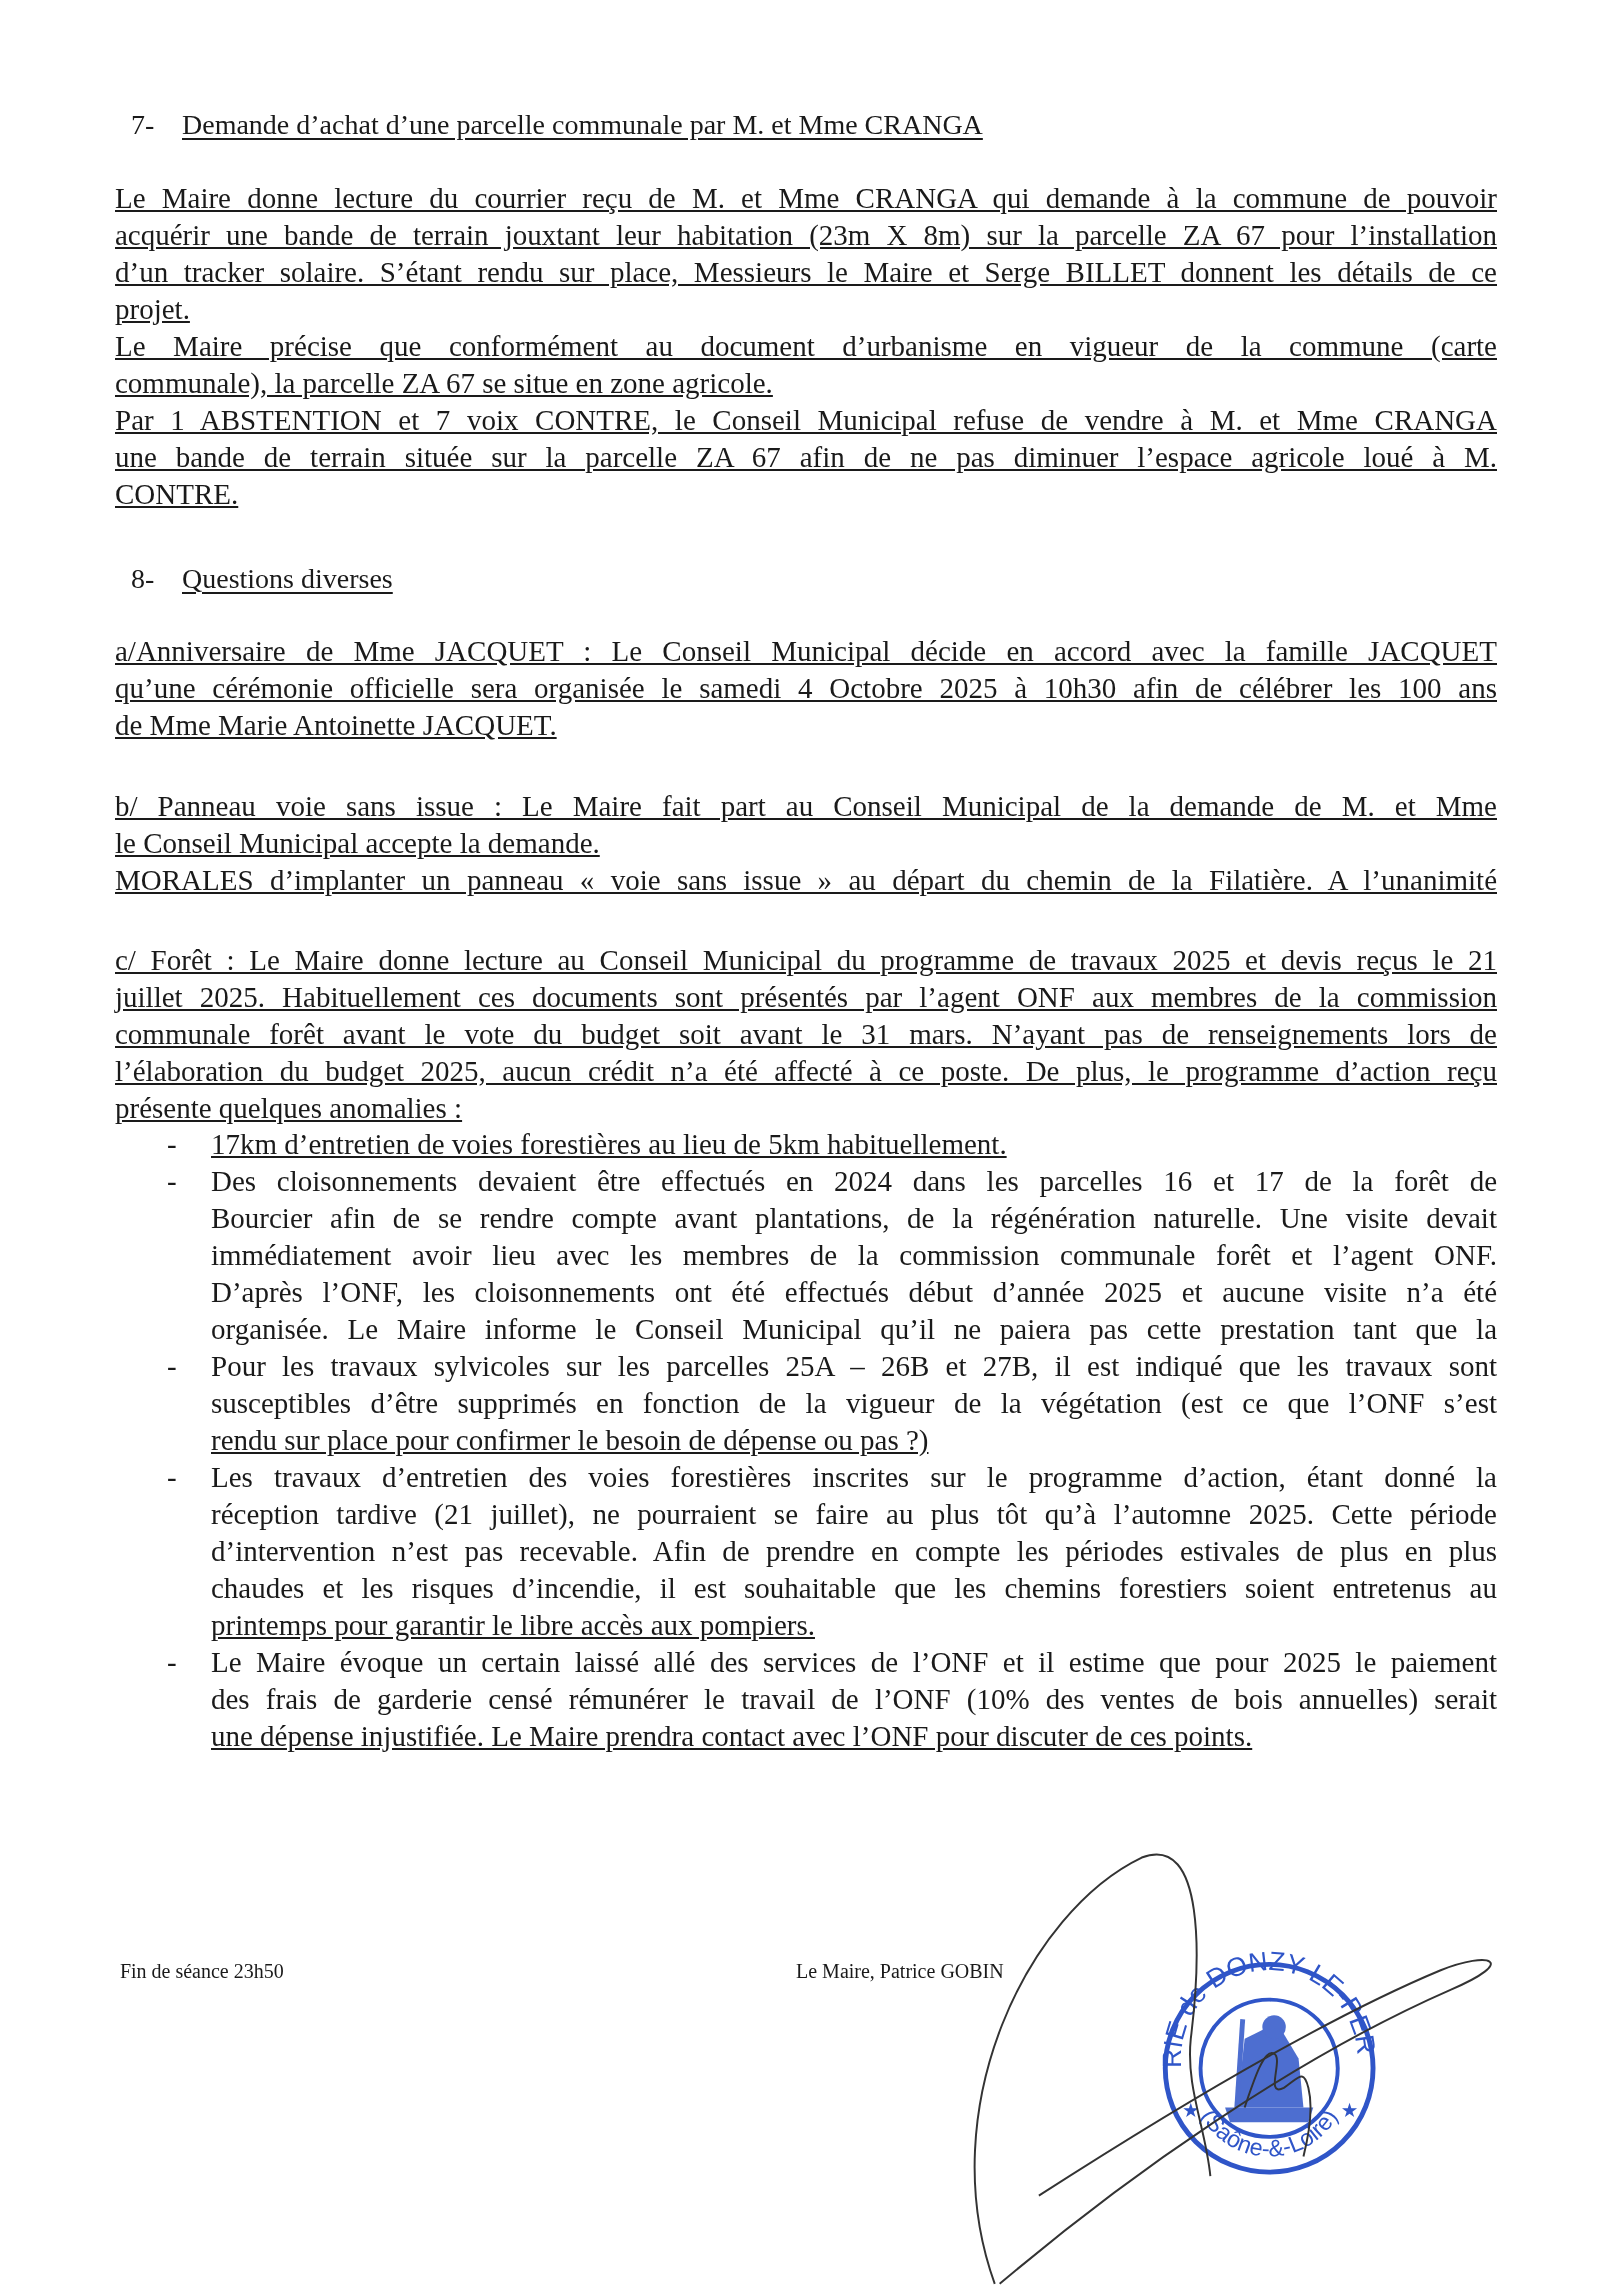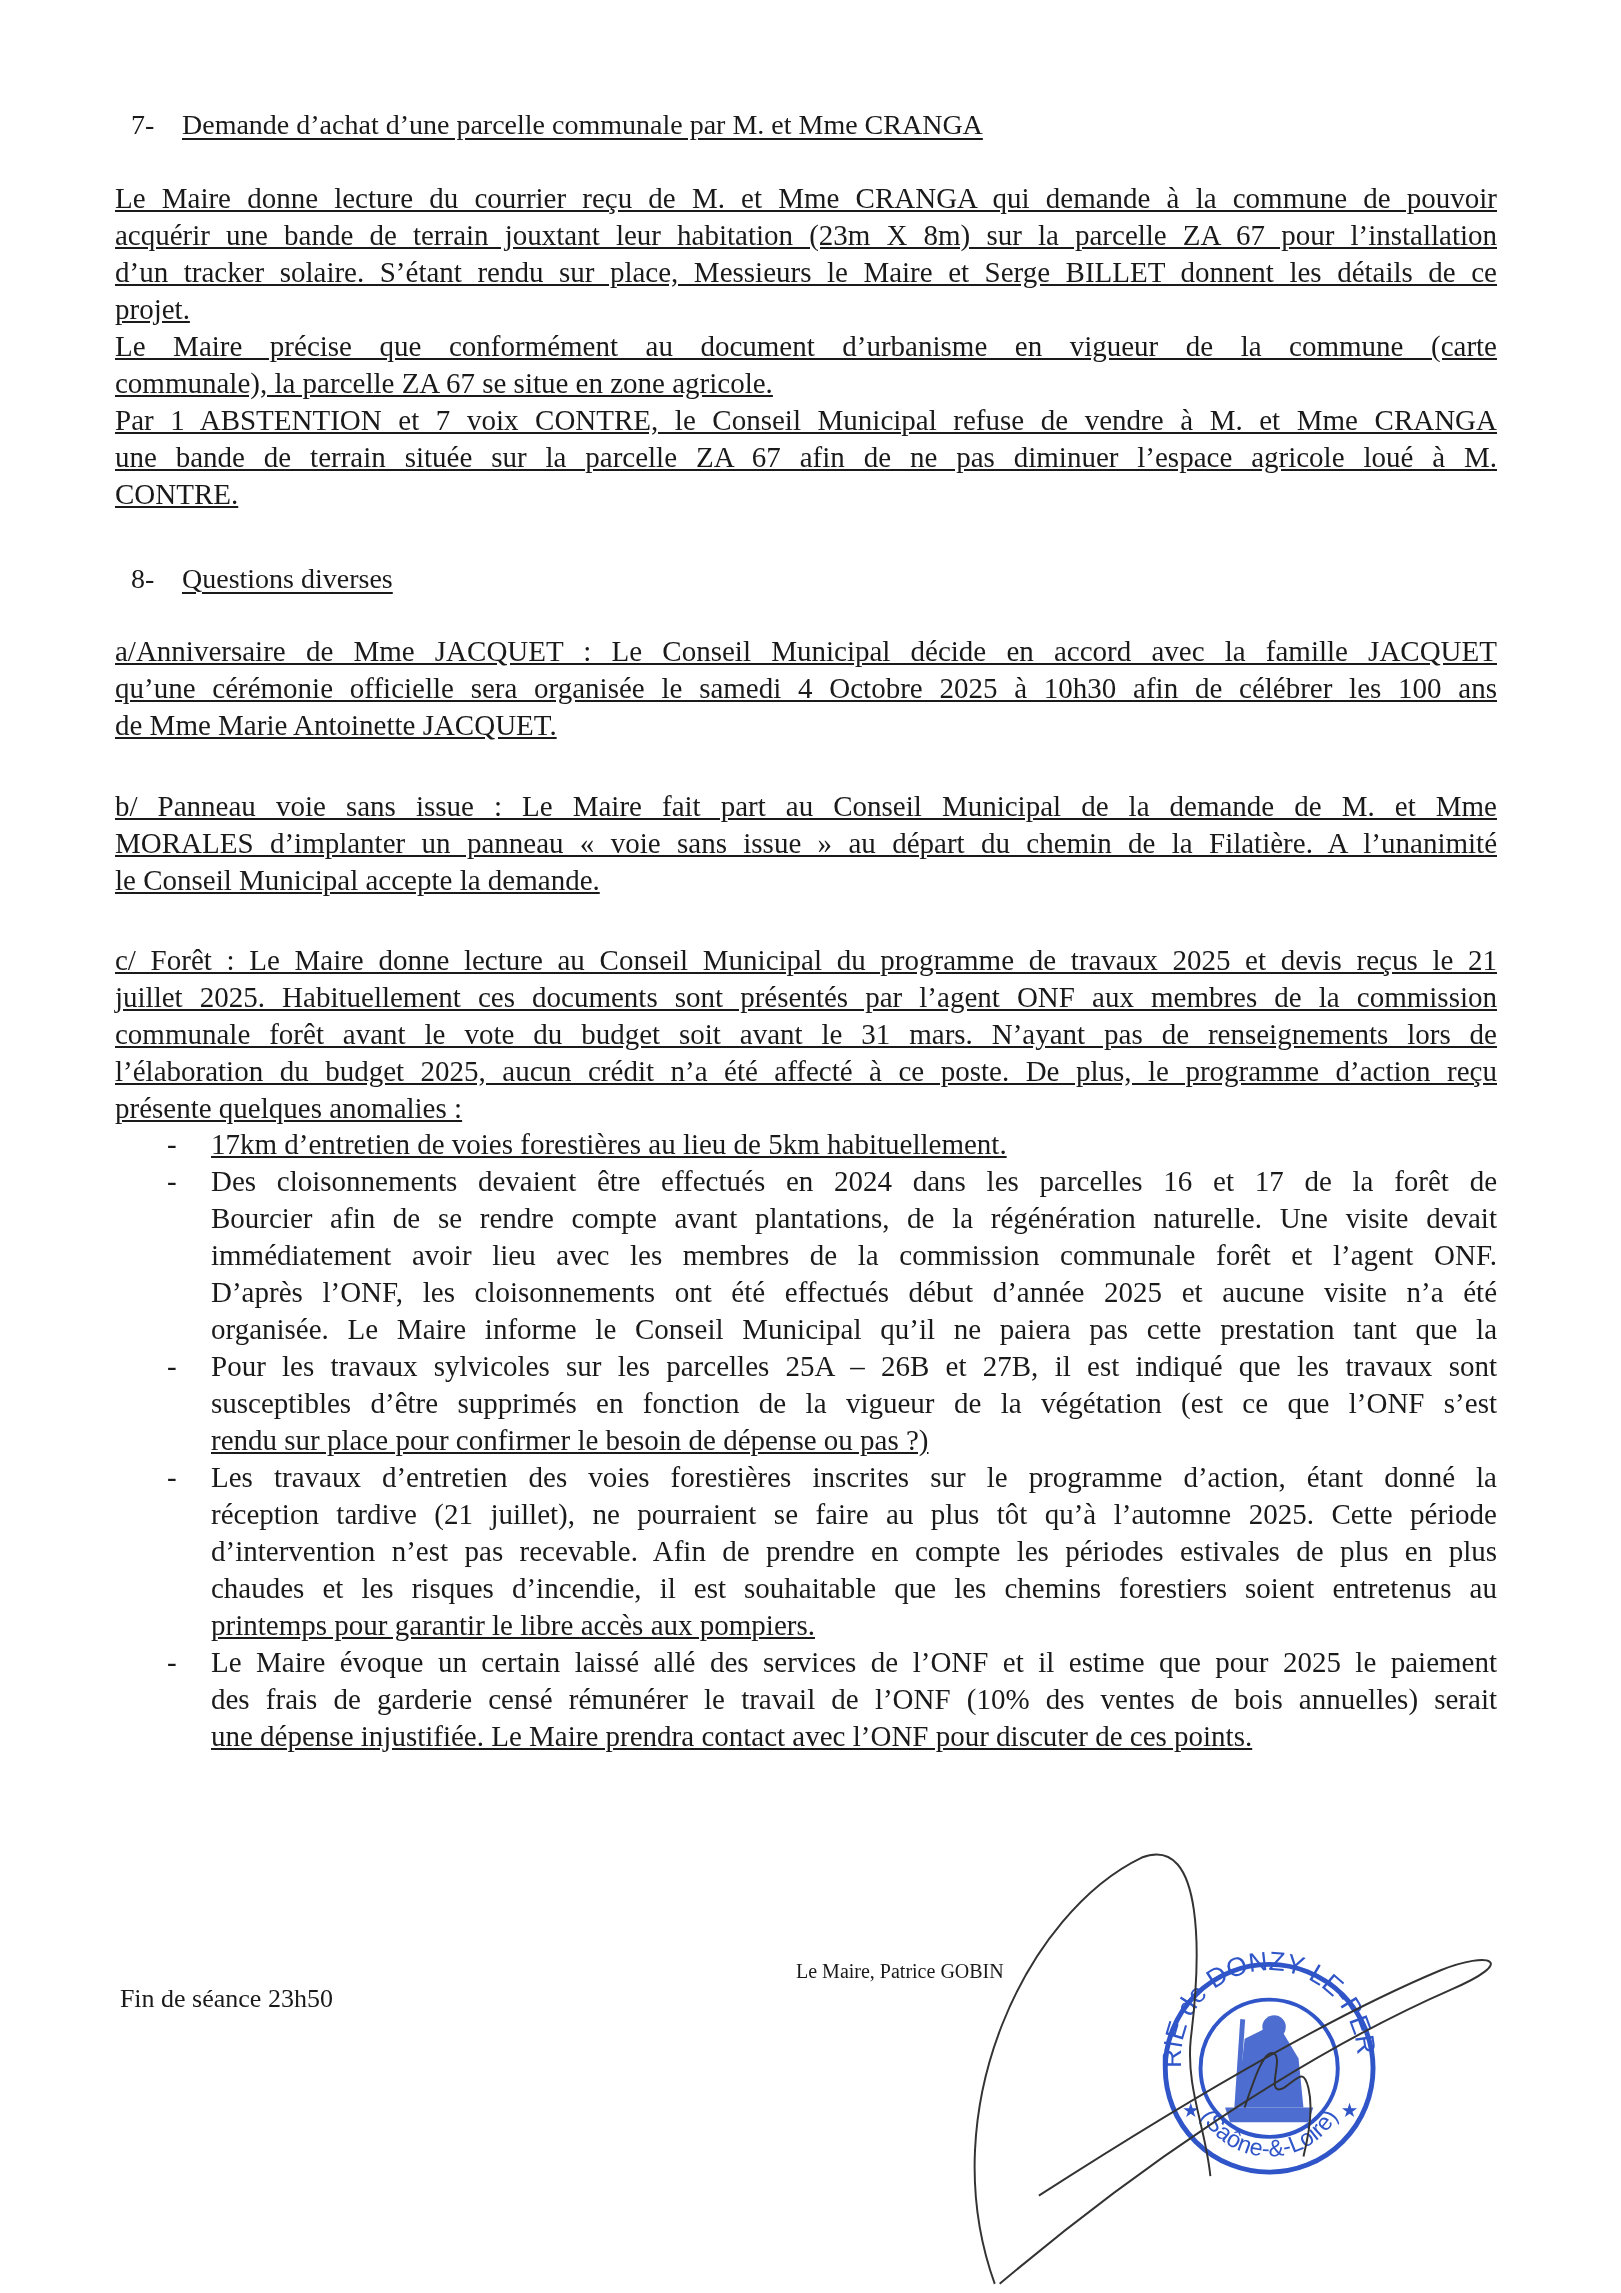--- a/index.html
+++ b/index.html
@@ -10,21 +10,21 @@
   .sec-title .num { display:inline-block; width:51px; }
   .sec-title .txt { text-decoration:underline; text-decoration-thickness:2px; text-underline-offset:3.9px; }
   .para { position:absolute; left:0; width:1382px; font-size:29px; line-height:37px; text-align:justify;text-decoration:underline; }
   .para .ln { display:block; text-align:justify; text-align-last:justify; }
   .para .ln.last { text-align-last:left; }
   .bullets { position:absolute; left:0; width:1382px; font-size:29px; line-height:37px; margin:0; padding:0; list-style:none; }
   .bullets li { position:relative; padding-left:96px; text-align:justify; }
   .bullets li .dash { position:absolute; left:52px; top:0; }
   .bullets .ln { display:block; text-align:justify; text-align-last:justify; }
   .bullets .ln.last { text-align-last:left;text-decoration:underline; }
-  .footer-left { position:absolute; left:4.9px; top:1960px; font-size:26px; white-space:nowrap;margin-top:24px; }
+  .footer-left { position:absolute; left:4.9px; top:1960px; font-size:20px; white-space:nowrap; }
   .footer-right { position:absolute; left:681px; top:1960px; font-size:20px; white-space:nowrap; }
   .sig { position:absolute; left:0; top:0; width:1621px; height:2294px; pointer-events:none; }
 </style>
 </head>
 <body>
 
 <div class="page">
 
   <div class="sec-title" style="top:108px">
     <span class="num">7-</span><span class="txt">Demande d’achat d’une parcelle communale par M. et Mme CRANGA</span>
@@ -47,22 +47,22 @@
   </div>
 
   <div class="para" style="top:633px">
     <span class="ln">a/Anniversaire de Mme JACQUET : Le Conseil Municipal décide en accord avec la famille JACQUET</span>
     <span class="ln">qu’une cérémonie officielle sera organisée le samedi 4 Octobre 2025 à 10h30 afin de célébrer les 100 ans</span>
     <span class="ln last">de Mme Marie Antoinette JACQUET.</span>
   </div>
 
   <div class="para" style="top:788px">
     <span class="ln">b/ Panneau voie sans issue : Le Maire fait part au Conseil Municipal de la demande de M. et Mme</span>
+    <span class="ln last">le Conseil Municipal accepte la demande.</span>
     <span class="ln">MORALES d’implanter un panneau « voie sans issue » au départ du chemin de la Filatière. A l’unanimité</span>
-    <span class="ln last">le Conseil Municipal accepte la demande.</span>
   </div>
 
   <div class="para" style="top:942px">
     <span class="ln">c/ Forêt : Le Maire donne lecture au Conseil Municipal du programme de travaux 2025 et devis reçus le 21</span>
     <span class="ln">juillet 2025. Habituellement ces documents sont présentés par l’agent ONF aux membres de la commission</span>
     <span class="ln">communale forêt avant le vote du budget soit avant le 31 mars. N’ayant pas de renseignements lors de</span>
     <span class="ln">l’élaboration du budget 2025, aucun crédit n’a été affecté à ce poste. De plus, le programme d’action reçu</span>
     <span class="ln last">présente quelques anomalies :</span>
   </div>
 

